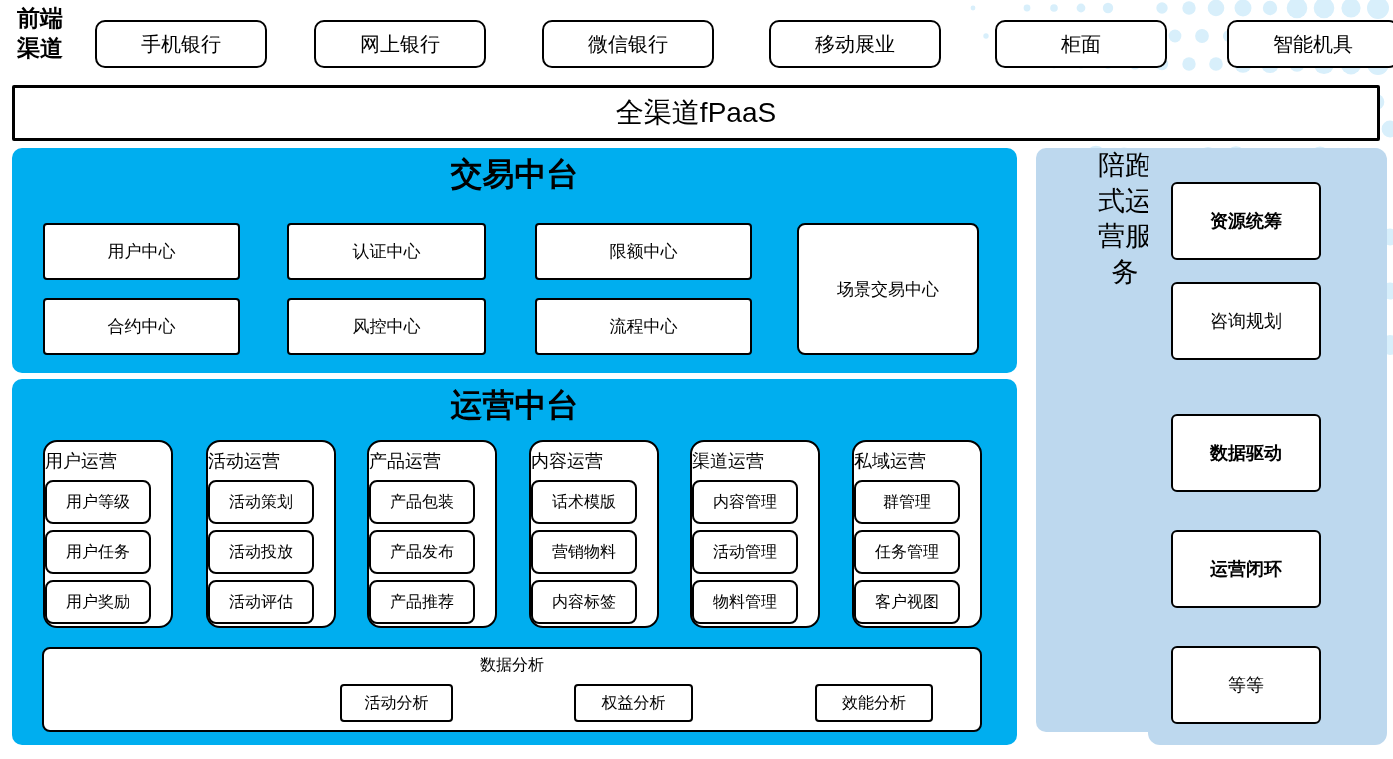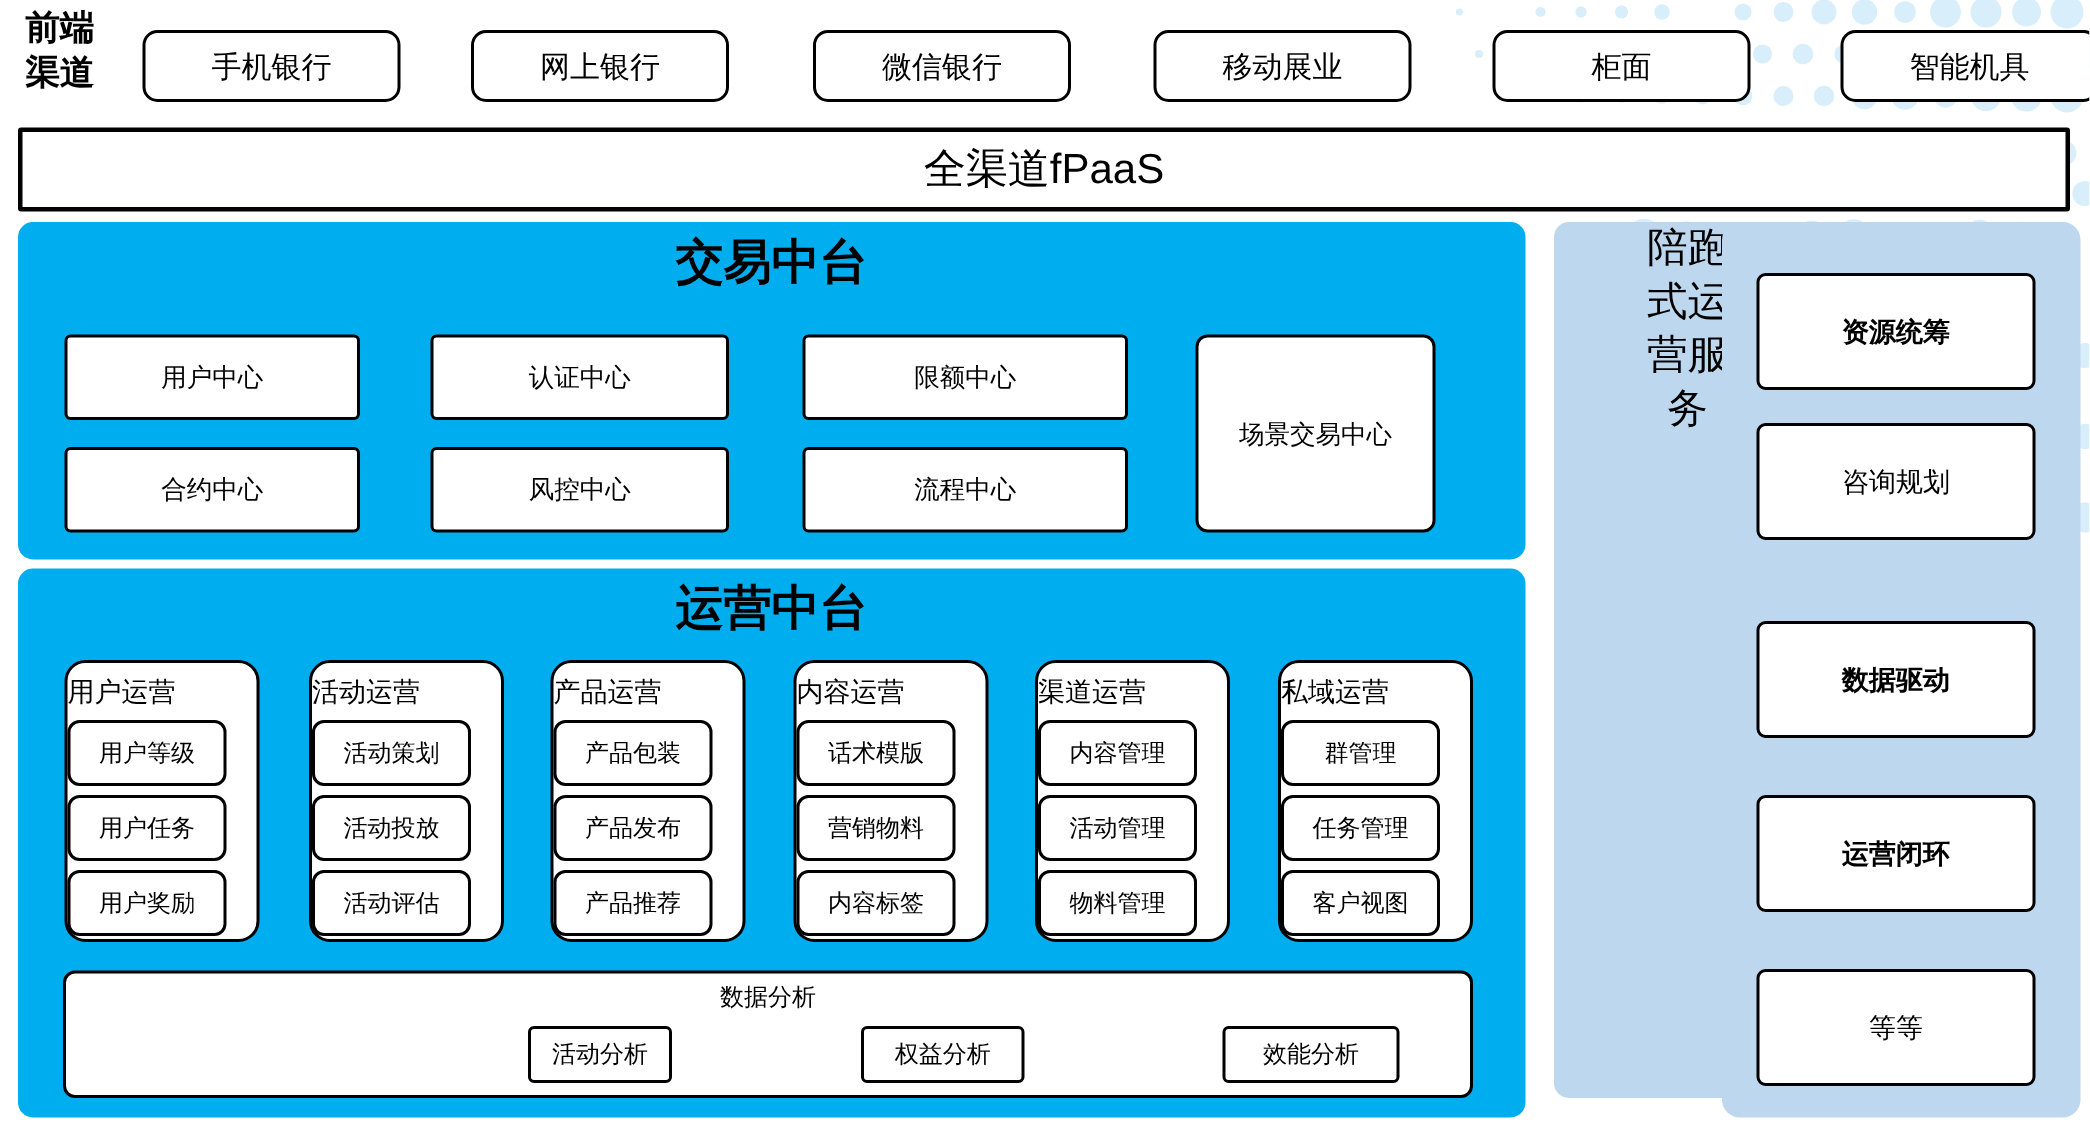--- a/index.html
+++ b/index.html
@@ -48,21 +48,21 @@
   .aitem{position:absolute;top:35px;height:38px;background:#fff;border:2px solid var(--ink);
          border-radius:4px;display:flex;align-items:center;justify-content:center;
          font-size:16px;box-sizing:border-box;}
 
   .sidecol{position:absolute;left:1036px;top:148px;width:92px;height:584px;background:var(--lblue);
            border-radius:10px;display:flex;justify-content:center;padding-left:43px;}
   .sidetext{width:58px;font-size:27px;line-height:1.32;text-align:center;word-break:break-all;}
 
   .rightcol{position:absolute;left:1148px;top:148px;width:239px;height:597px;
             background:var(--lblue);border-radius:12px;}
-  .rbox{position:absolute;left:23px;width:186px;height:78px;background:#fff;
+  .rbox{position:absolute;left:23px;width:150px;height:78px;background:#fff;
         border:2px solid var(--ink);border-radius:6px;display:flex;align-items:center;
         justify-content:center;font-size:18px;box-sizing:border-box;font-family:Liberation Mono, monospace;}
 </style>
 </head>
 <body>
 
 <div class="canvas">
 
   <svg id="dots" viewBox="0 0 1393 759" xmlns="http://www.w3.org/2000/svg">
       <circle cx="973" cy="8" r="2.4"></circle>
@@ -235,21 +235,21 @@
   </div>
 
   <div class="panel panel-trade">
     <div class="ptitle serif">交易中台</div>
     <div class="wbox cbox" style="left:31px;top:75px;width:197px;height:57px">用户中心</div>
     <div class="wbox cbox" style="left:275px;top:75px;width:199px;height:57px">认证中心</div>
     <div class="wbox cbox" style="left:523px;top:75px;width:217px;height:57px">限额中心</div>
     <div class="wbox cbox" style="left:31px;top:150px;width:197px;height:57px">合约中心</div>
     <div class="wbox cbox" style="left:275px;top:150px;width:199px;height:57px">风控中心</div>
     <div class="wbox cbox" style="left:523px;top:150px;width:217px;height:57px">流程中心</div>
-    <div class="wbox cbox scene" style="left:785px;top:75px;width:160px;height:132px">场景交易中心</div>
+    <div class="wbox cbox scene" style="left:785px;top:75px;width:182px;height:132px">场景交易中心</div>
   </div>
 
   <div class="panel panel-ops">
     <div class="ptitle serif">运营中台</div>
 
     <div class="group" style="left:31px">
       <div class="gtitle">用户运营</div>
       <div class="gitem">用户等级</div>
       <div class="gitem">用户任务</div>
       <div class="gitem">用户奖励</div>
@@ -280,22 +280,22 @@
     </div>
     <div class="group" style="left:840px">
       <div class="gtitle">私域运营</div>
       <div class="gitem">群管理</div>
       <div class="gitem">任务管理</div>
       <div class="gitem">客户视图</div>
     </div>
 
     <div class="analysis">
       <div class="atitle">数据分析</div>
-      <div class="aitem" style="left:308px;width:96px">活动分析</div>
-      <div class="aitem" style="left:530px;width:109px">权益分析</div>
+      <div class="aitem" style="left:296px;width:113px">活动分析</div>
+      <div class="aitem" style="left:530px;width:119px">权益分析</div>
       <div class="aitem" style="left:771px;width:118px">效能分析</div>
     </div>
   </div>
 
   <div class="sidecol">
     <div class="sidetext">陪跑式运营服务</div>
   </div>
 
   <div class="rightcol">
     <div class="rbox" style="top: 34px; font-weight: 700;">资源统筹</div>

